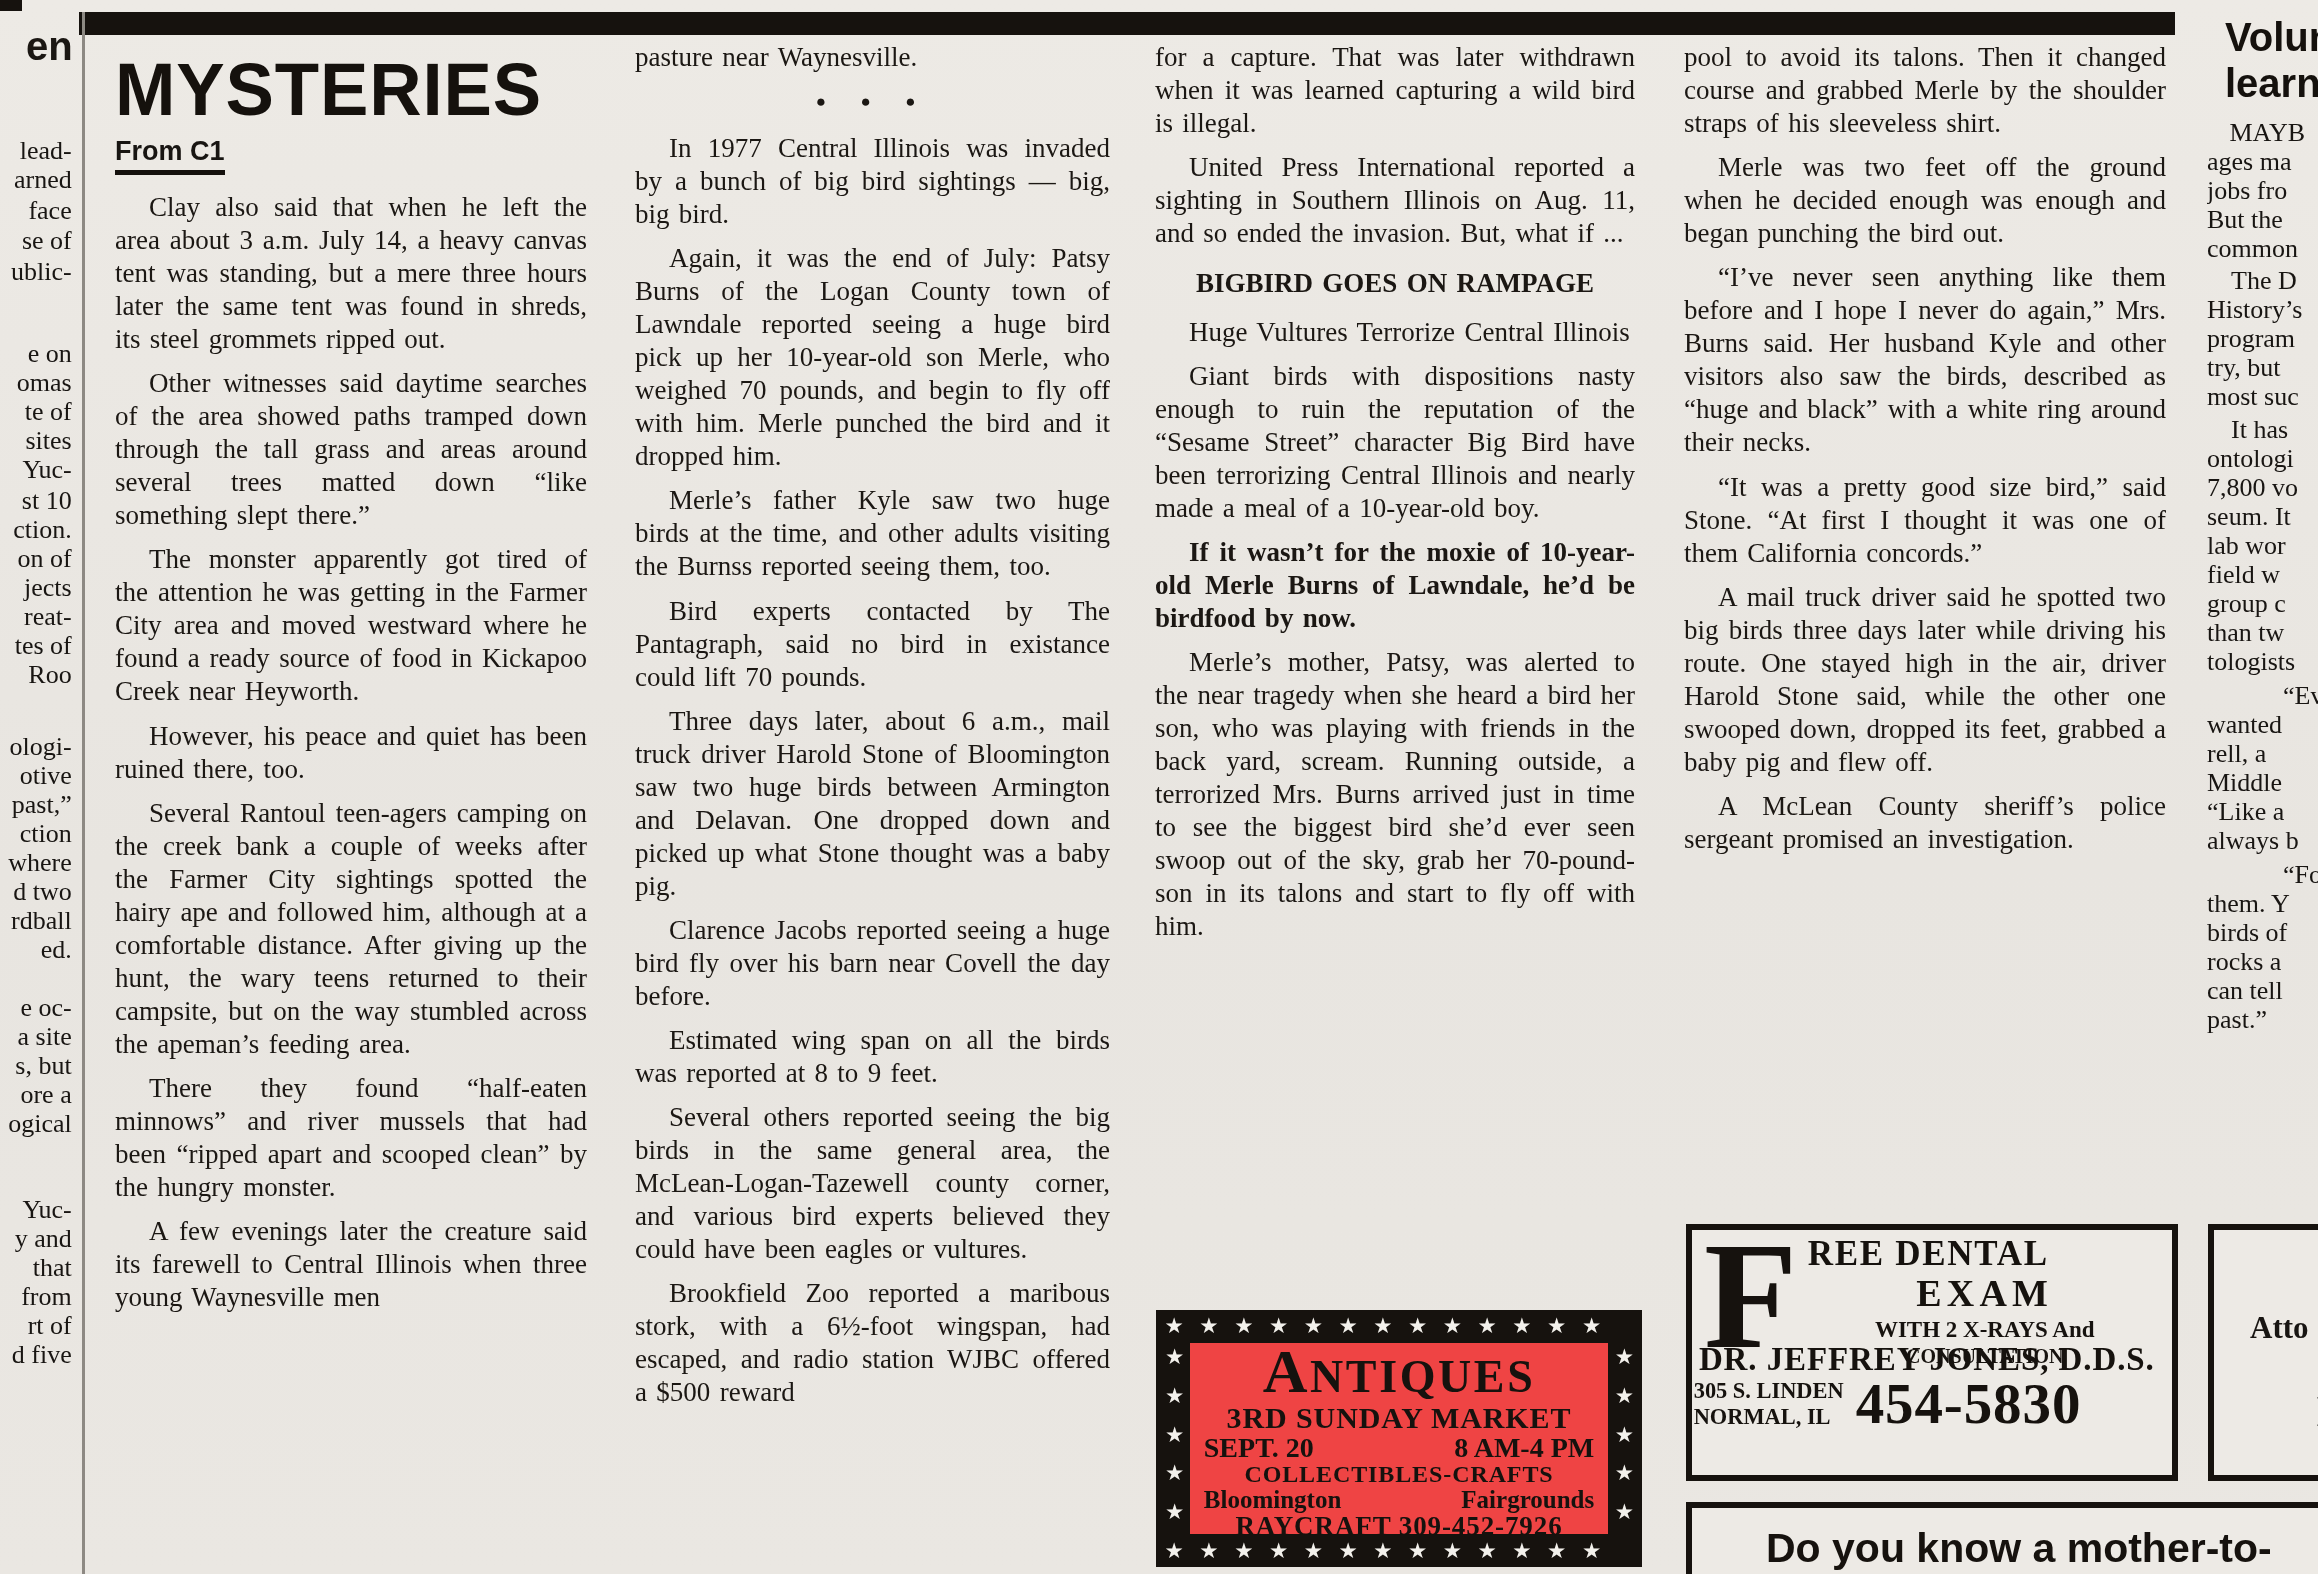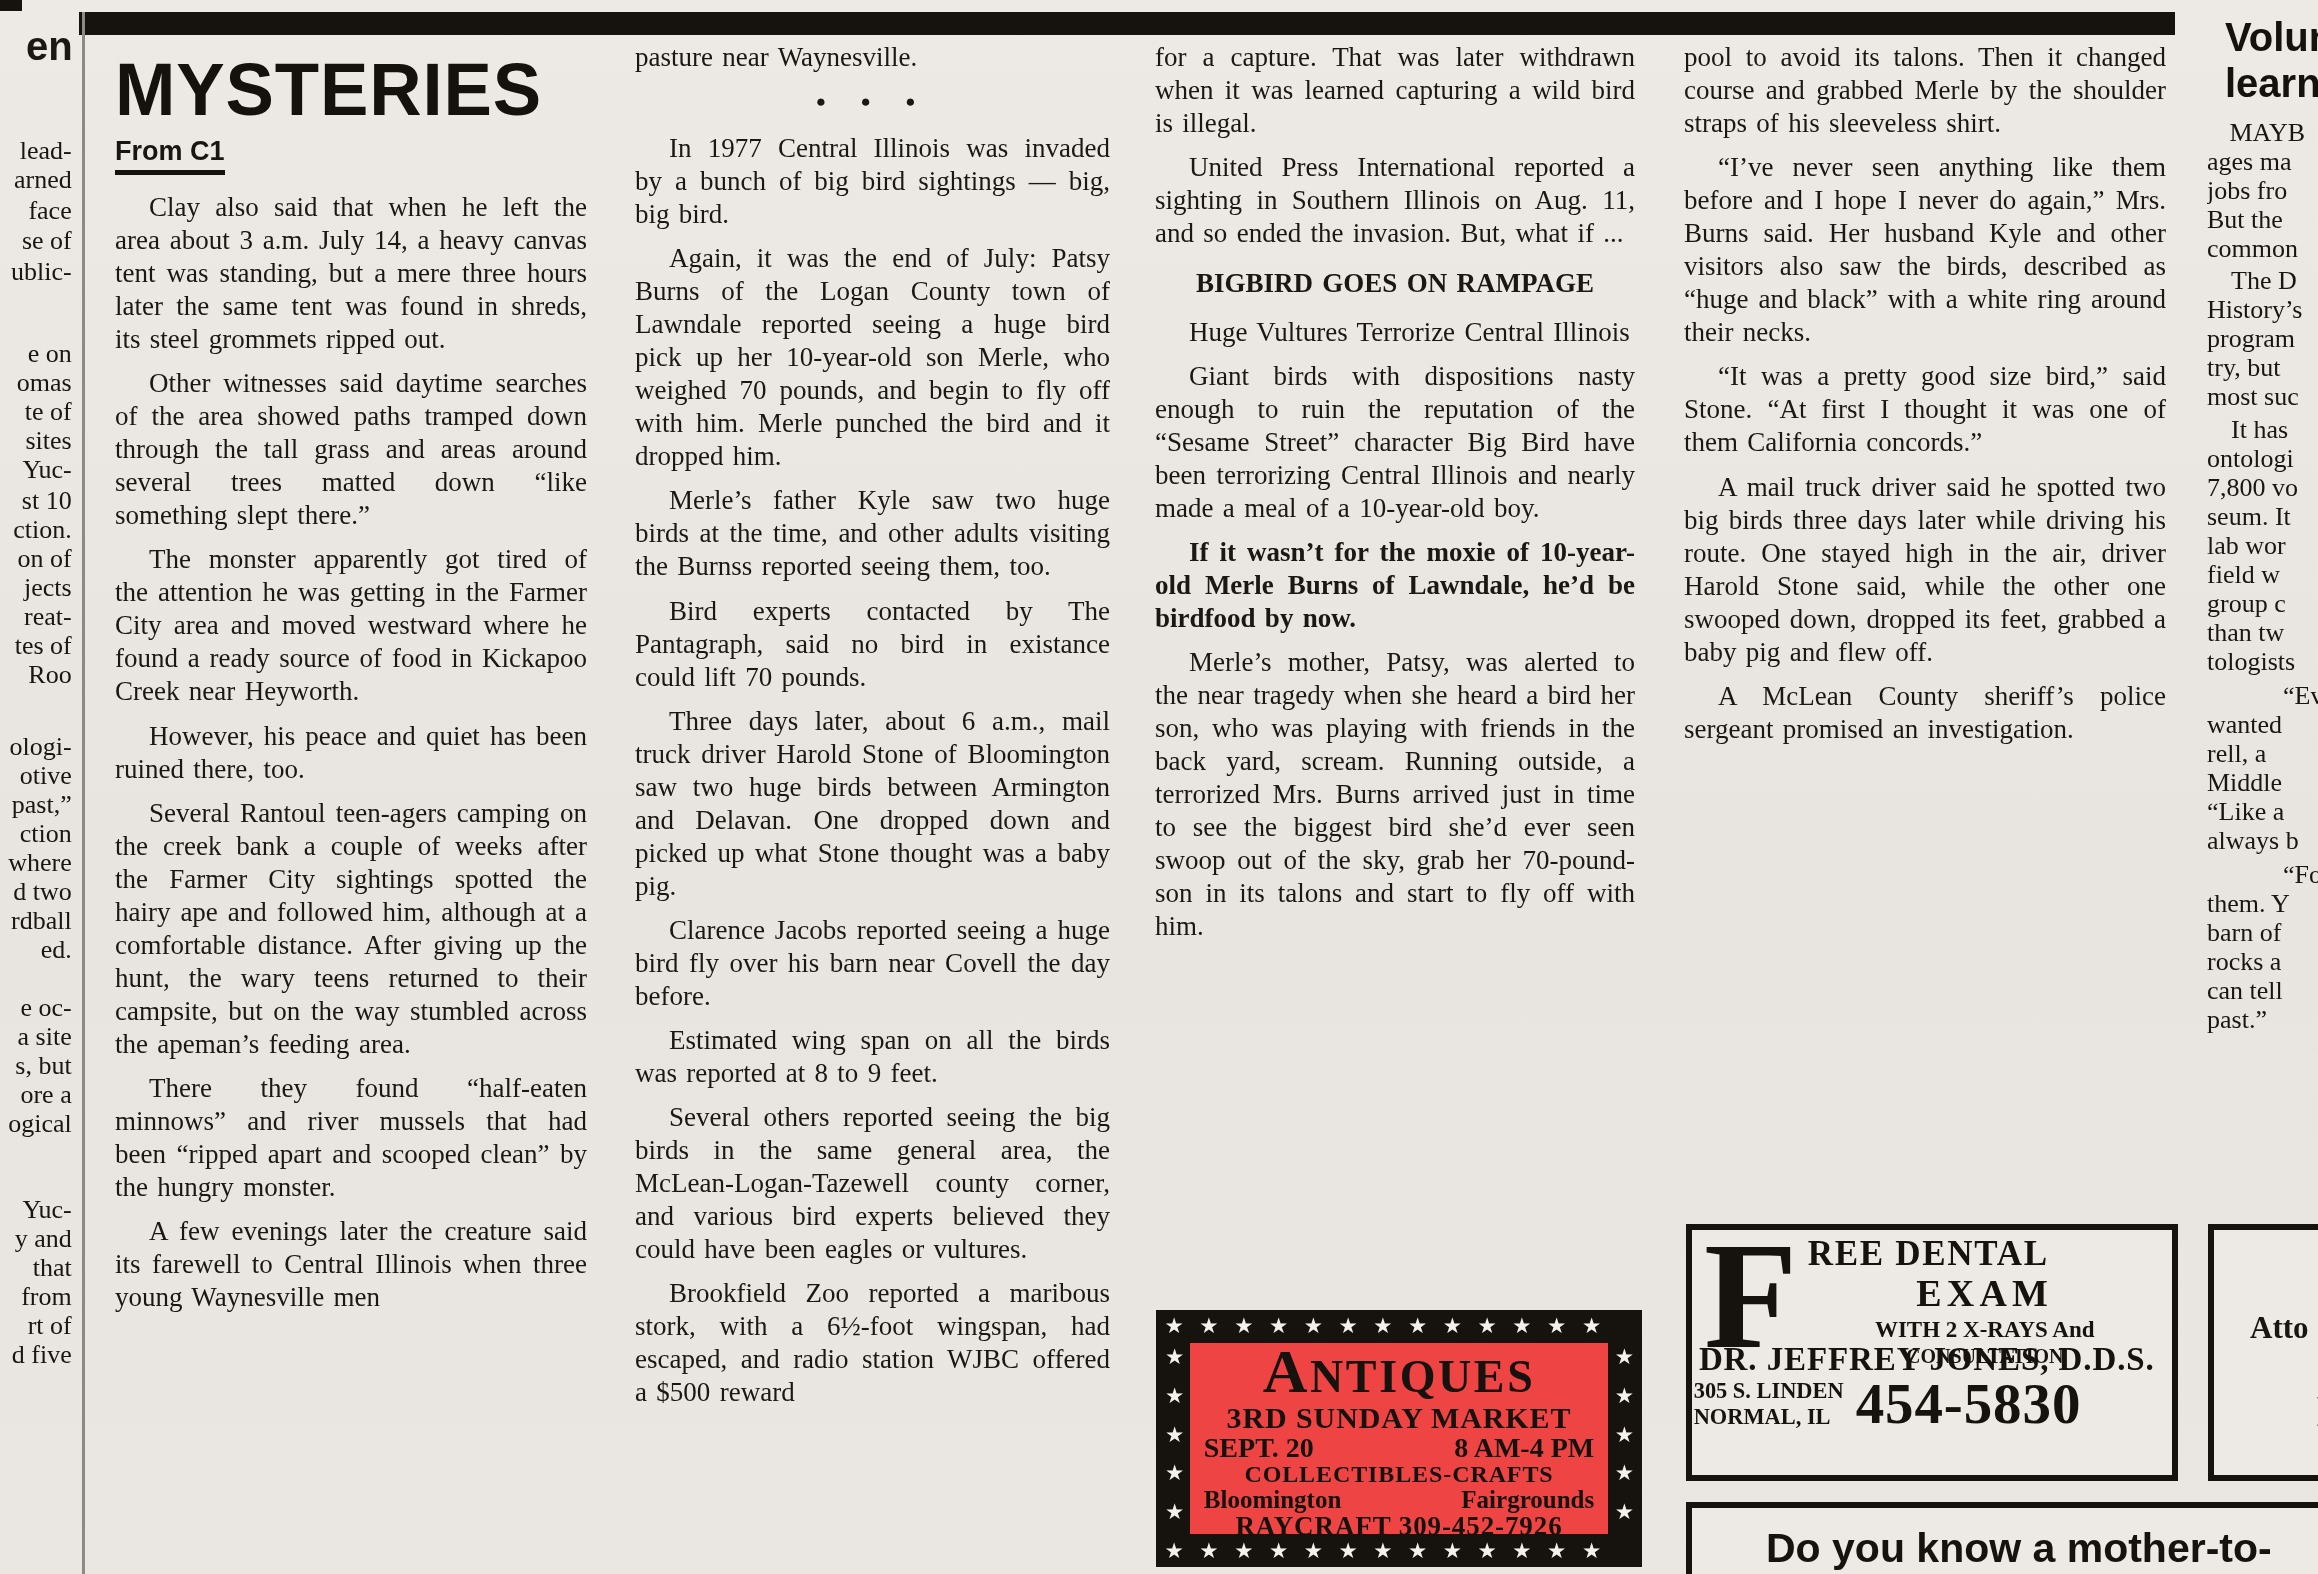--- a/index.html
+++ b/index.html
@@ -174,20 +174,21 @@
         <p class="para">Huge Vultures Terrorize Central Illinois</p>
         <p class="para">Giant birds with dispositions nasty enough to ruin the reputation of the “Sesame Street” character Big Bird have been terrorizing Central Illinois and nearly made a meal of a 10-year-old boy.</p>
         <p class="para bold">If it wasn’t for the moxie of 10-year-old Merle Burns of Lawndale, he’d be birdfood by now.</p>
         <p class="para">Merle’s mother, Patsy, was alerted to the near tragedy when she heard a bird her son, who was playing with friends in the back yard, scream. Running outside, a terrorized Mrs. Burns arrived just in time to see the biggest bird she’d ever seen swoop out of the sky, grab her 70-pound-son in its talons and start to fly off with him.</p>
       </div>
   </section>
 
   <section class="col col4">
     <div class="body">
         <p class="para noindent">pool to avoid its talons. Then it changed course and grabbed Merle by the shoulder straps of his sleeveless shirt.</p>
+        <p class="para">Merle was two feet off the ground when he decided enough was enough and began punching the bird out.</p>
         <p class="para">“I’ve never seen anything like them before and I hope I never do again,” Mrs. Burns said. Her husband Kyle and other visitors also saw the birds, described as “huge and black” with a white ring around their necks.</p>
         <p class="para">“It was a pretty good size bird,” said Stone. “At first I thought it was one of them California concords.”</p>
         <p class="para">A mail truck driver said he spotted two big birds three days later while driving his route. One stayed high in the air, driver Harold Stone said, while the other one swooped down, dropped its feet, grabbed a baby pig and flew off.</p>
         <p class="para">A McLean County sheriff’s police sergeant promised an investigation.</p>
       </div>
   </section>
 
   <aside class="right-col">
     <h2><span>Volun</span><br>
     <span>learn</span></h2>
@@ -212,21 +213,21 @@
         <div class="frag-line">than tw</div>
         <div class="frag-line">tologists</div>
         <div class="frag-line" style="margin-top: 5.2px; padding-left: 76px;">“Ever</div>
         <div class="frag-line">wanted</div>
         <div class="frag-line">rell, a</div>
         <div class="frag-line">Middle</div>
         <div class="frag-line">“Like a</div>
         <div class="frag-line">always b</div>
         <div class="frag-line" style="margin-top: 5.2px; padding-left: 76px;">“Foss</div>
         <div class="frag-line">them. Y</div>
-        <div class="frag-line">barn of</div>
+        <div class="frag-line">birds of</div>
         <div class="frag-line">rocks a</div>
         <div class="frag-line">can tell</div>
         <div class="frag-line">past.”</div>
       </div>
   </aside>
 
   <div class="antiques">
     <div class="stars-h stars-top">★★★★★★★★★★★★★</div>
     <div class="stars-h stars-bottom">★★★★★★★★★★★★★</div>
     <div class="stars-v stars-left">★★★★★</div>

